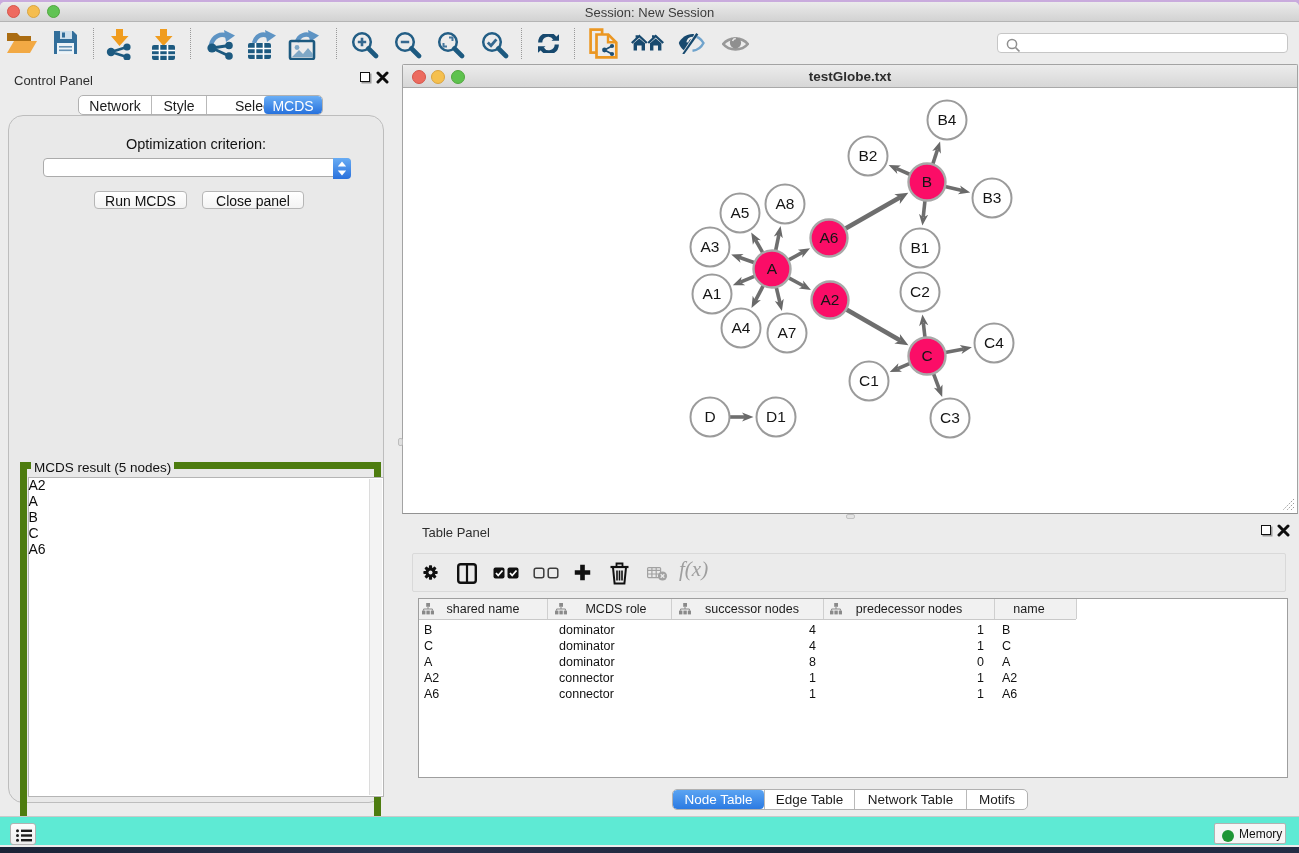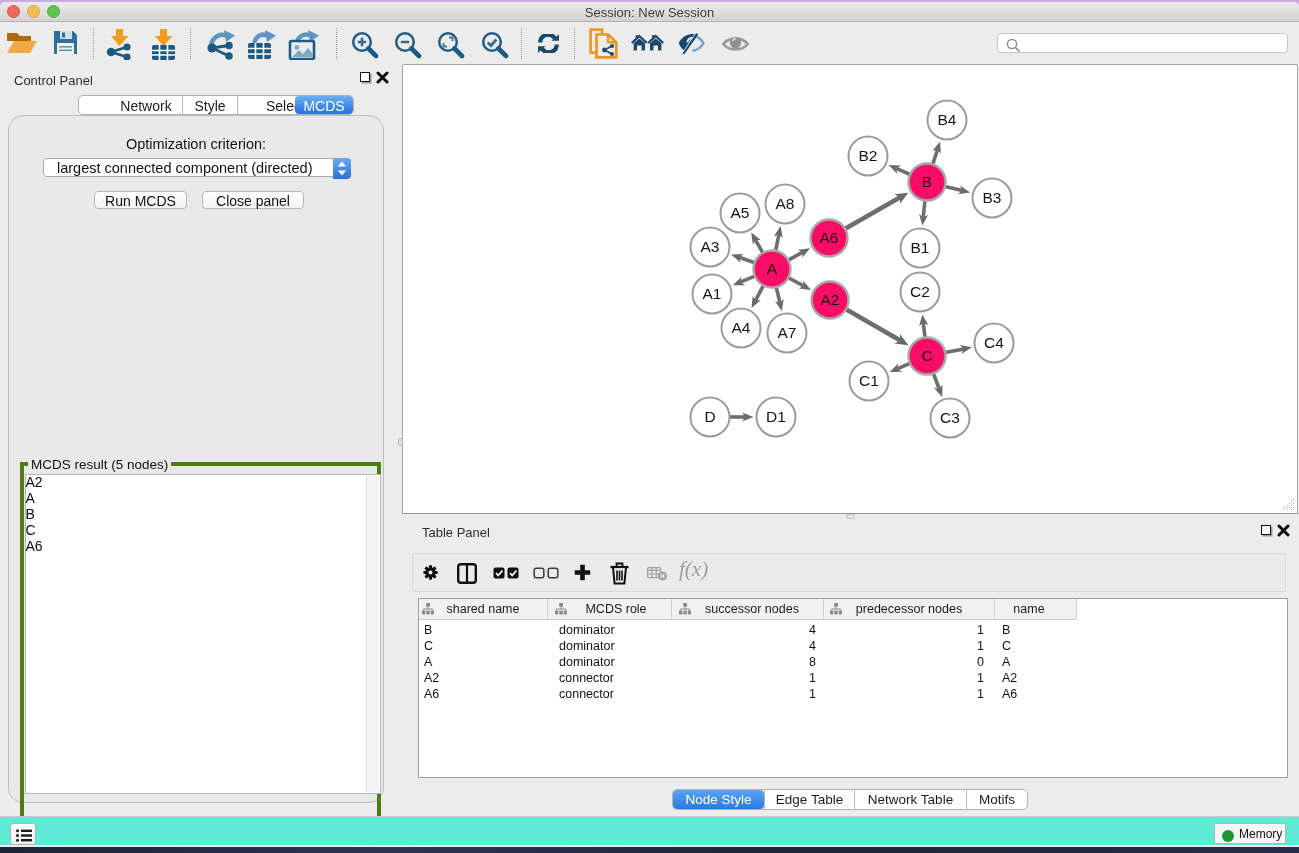--- a/index.html
+++ b/index.html
@@ -171,39 +171,38 @@
     </svg>
   </div>
 </div>
 <div id="cpanel">
   <div class="abs ptitle" style="left:14px;top:10px;">Control Panel</div>
   <div class="floatbtn" style="left:360px;top:9px;"></div>
   <svg class="abs" style="left:376px;top:8px" width="13" height="13" viewBox="0 0 13 13">
     <path d="M2 2 L11 11 M11 2 L2 11" stroke="#0d0d0d" stroke-width="3" stroke-linecap="round"></path>
   </svg>
   <div class="tabs" style="left:78px;top:32px;">
-    <div class="tab" style="width:72px;margin-left:31px;">Network</div>
+    <div class="tab" style="width:72px;">Network</div>
     <div class="tab" style="width:55px;">Style</div>
     <div class="tab" style="width:58px;padding-left:28px;">Select</div>
     <div class="tab sel" style="width:58px;border-radius:4px;">MCDS</div>
   </div>
   <div id="cbox">
     <div class="abs" style="left:0;top:20px;width:374px;text-align:center;font-size:14.5px;color:#141414;">Optimization criterion:</div>
     <div class="abs" style="left:34px;top:42px;width:308px;height:19px;background:#fff;border:1px solid #ababab;border-radius:4px;">
-      <div class="abs" style="left:13px;top:0;font-size:14.5px;line-height:19px;color:#111;">largest connected component (directed)</div>
       <div class="abs" style="right:-1px;top:-1px;width:18px;height:21px;border-radius:0 4px 4px 0;background:linear-gradient(#68acf4,#2a71dc);">
         <svg class="abs" style="left:4px;top:3px" width="10" height="15" viewBox="0 0 10 15">
           <polygon points="5,0.5 9.2,5.5 0.8,5.5" fill="#fff"></polygon>
           <polygon points="5,14.5 9.2,9.5 0.8,9.5" fill="#fff"></polygon>
         </svg>
       </div>
     </div>
     <div class="btn" style="left:85px;top:75px;width:93px;line-height:18px;">Run MCDS</div>
     <div class="btn" style="left:193px;top:75px;width:102px;line-height:18px;">Close panel</div>
-    <div class="abs" style="left:11px;top:346px;width:361px;height:371px;border:4px solid #4d7c0f;">
+    <div class="abs" style="left:11px;top:346px;width:361px;height:371px;border:7px solid #4d7c0f;">
       <div class="abs" style="left:4px;top:-9px;background:#e9e9e9;padding:0 3px;font-size:13.5px;color:#111;">MCDS result (5 nodes)</div>
       <div class="abs" style="left:0.5px;top:8px;width:356px;height:320px;background:#fff;border:1px solid #b5b5b5;">
         <div class="abs" style="right:1px;top:1px;bottom:1px;width:13px;background:#f3f3f3;border-left:1px solid #dcdcdc;"></div>
         <div class="abs" style="left:0px;top:-1.5px;font-size:14px;line-height:16px;color:#0d0d0d;">A2<br>A<br>B<br>C<br>A6</div>
       </div>
     </div>
   </div>
 </div>
 <div id="statusbar">
   <div class="abs" style="left:10px;top:6px;width:26px;height:22px;background:linear-gradient(#fdfdfd,#ededed);border:1px solid #b2b2b2;border-radius:3px;">
@@ -215,20 +214,26 @@
       <circle cx="1.5" cy="11.2" r="1.5" fill="#1c1c1c"></circle>
             <rect x="5" y="10" width="11" height="2.4" fill="#1c1c1c"></rect>
     </svg>
   </div>
   <div class="abs" style="left:1214px;top:6px;width:72px;height:21px;background:#f6f6f6;border:1px solid #b2b2b2;border-radius:2px;">
     <div class="abs" style="left:7px;top:5.5px;width:12px;height:12px;border-radius:50%;background:#1f9636;"></div>
     <div class="abs" style="left:24px;top:0;font-size:12px;line-height:21px;color:#111;">Memory</div>
   </div>
 </div>
 <div id="netwin">
+  <div id="nettb">
+    <div class="ntl" style="left:9px;background:#ec6b5f;border:0.5px solid #d5554a;"></div>
+    <div class="ntl" style="left:28px;background:#f5c04f;border:0.5px solid #d9a441;"></div>
+    <div class="ntl" style="left:48px;background:#5ec24e;border:0.5px solid #51a73f;"></div>
+    <div class="abs" style="left:0;right:0;top:0;text-align:center;font-size:13.5px;font-weight:bold;color:#2c2c2c;line-height:23px;">testGlobe.txt</div>
+  </div>
   <svg class="abs" style="right:2px;bottom:2px" width="13" height="13" viewBox="0 0 13 13">
     <path d="M12 1 L1 12 M12 5 L5 12 M12 9 L9 12" stroke="#9a9a9a" stroke-width="1" stroke-dasharray="1.5,1.2" fill="none"></path>
   </svg>
 </div>
 <div class="abs" style="left:397.5px;top:436px;width:5px;height:8px;background:#e0e0e0;border:1px solid #bdbdbd;border-radius:2px;"></div>
 <div class="abs" style="left:846px;top:512px;width:9px;height:5px;background:#e3e3e3;border:1px solid #c2c2c2;border-radius:2px;"></div>
 <svg id="graph" width="894" height="424" style="position:absolute;left:403px;top:86px">
         <line x1="359.8" y1="164.9" x2="352.3" y2="151.7" stroke="#6e6e6e" stroke-width="3.6"></line>
         <polygon points="348.2,144.5 357.9,152.2 352.3,151.7 349.9,156.8" fill="#696969"></polygon>
         <line x1="372.6" y1="162.9" x2="376.0" y2="146.2" stroke="#6e6e6e" stroke-width="3.6"></line>
@@ -427,20 +432,20 @@
 <div class="trow" style="left:297px;top:71px;width:100px;text-align:right;">1</div>
 <div class="trow" style="left:465px;top:71px;width:100px;text-align:right;">1</div>
 <div class="trow" style="left:583px;top:71px;">A2</div>
 <div class="trow" style="left:5px;top:87px;">A6</div>
 <div class="trow" style="left:140px;top:87px;">connector</div>
 <div class="trow" style="left:297px;top:87px;width:100px;text-align:right;">1</div>
 <div class="trow" style="left:465px;top:87px;width:100px;text-align:right;">1</div>
 <div class="trow" style="left:583px;top:87px;">A6</div>
   </div>
   <div class="abs" style="left:270px;top:270px;display:flex;height:21px;border:1px solid #b1b1b1;border-radius:5px;background:#fff;overflow:hidden;">
-    <div class="btab sel" style="width:91px;border-radius:4px;">Node Style</div>
+    <div class="btab sel" style="width:91px;border-radius:4px;">Node Table</div>
     <div class="btab" style="width:90px;">Edge Table</div>
     <div class="btab" style="width:112px;">Network Table</div>
     <div class="btab" style="width:61px;">Motifs</div>
   </div>
 </div>
 </div>
     <div class="abs" style="left:0;top:847px;width:1299px;height:6px;background:linear-gradient(90deg,#1b2336,#2a3450 30%,#1d2438 60%,#232d45);"></div>
   </div>
 </body></html>

